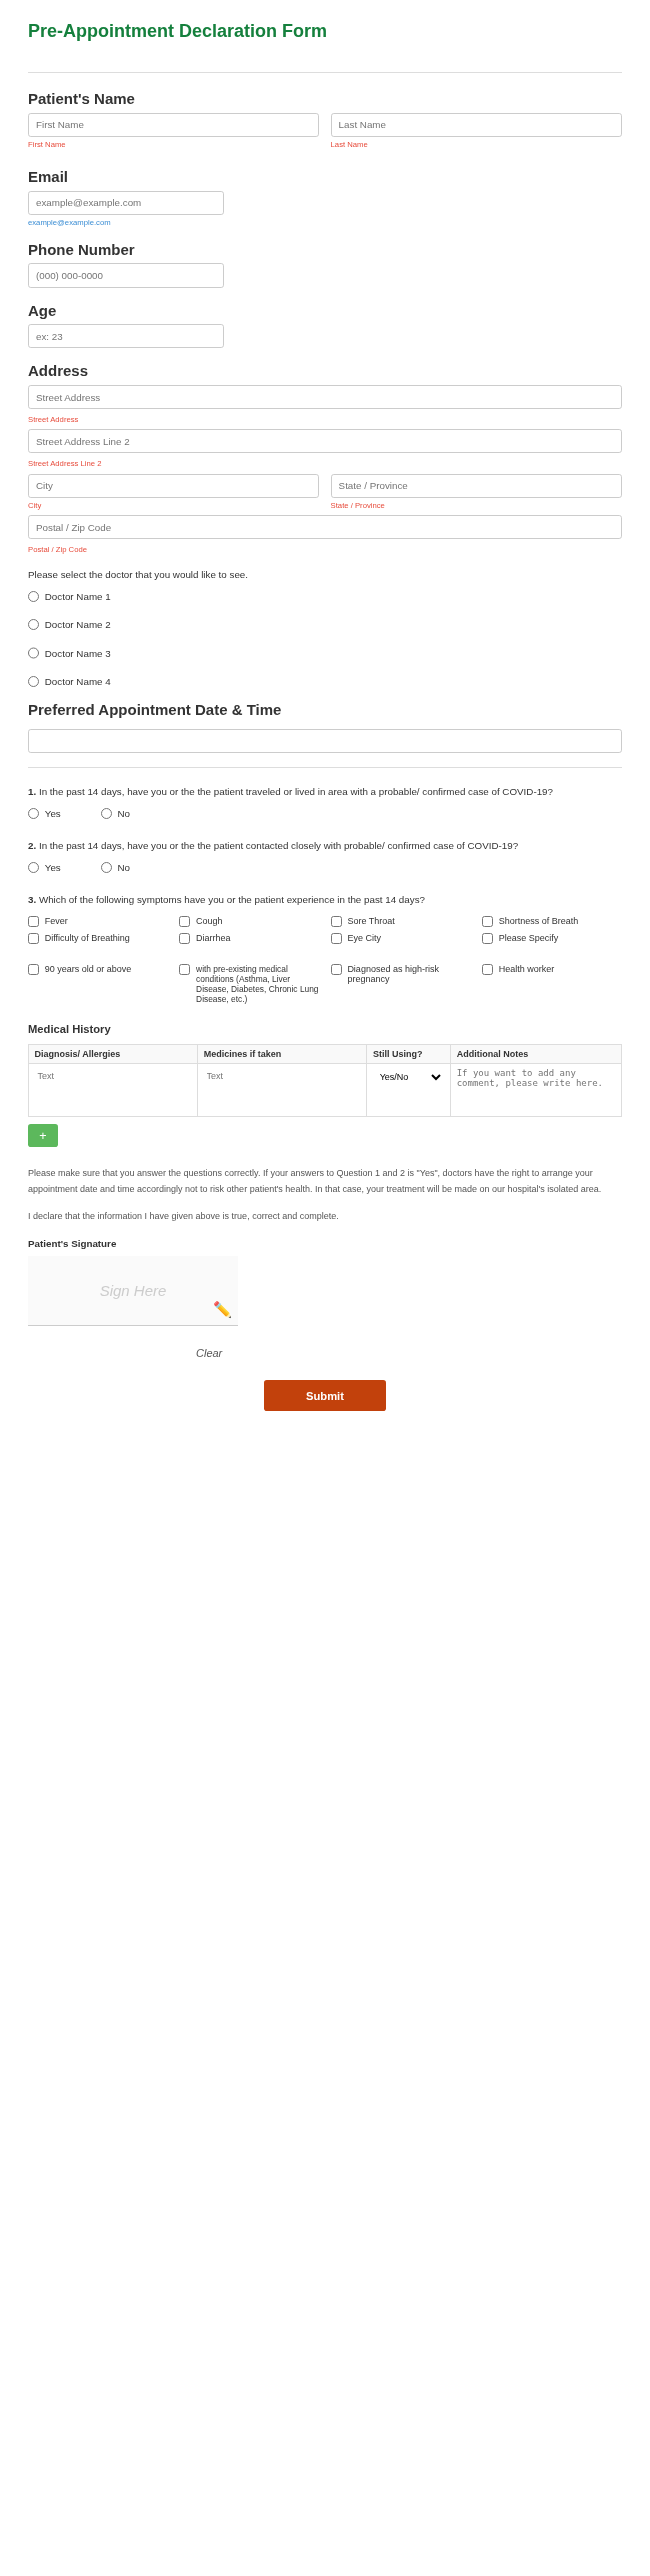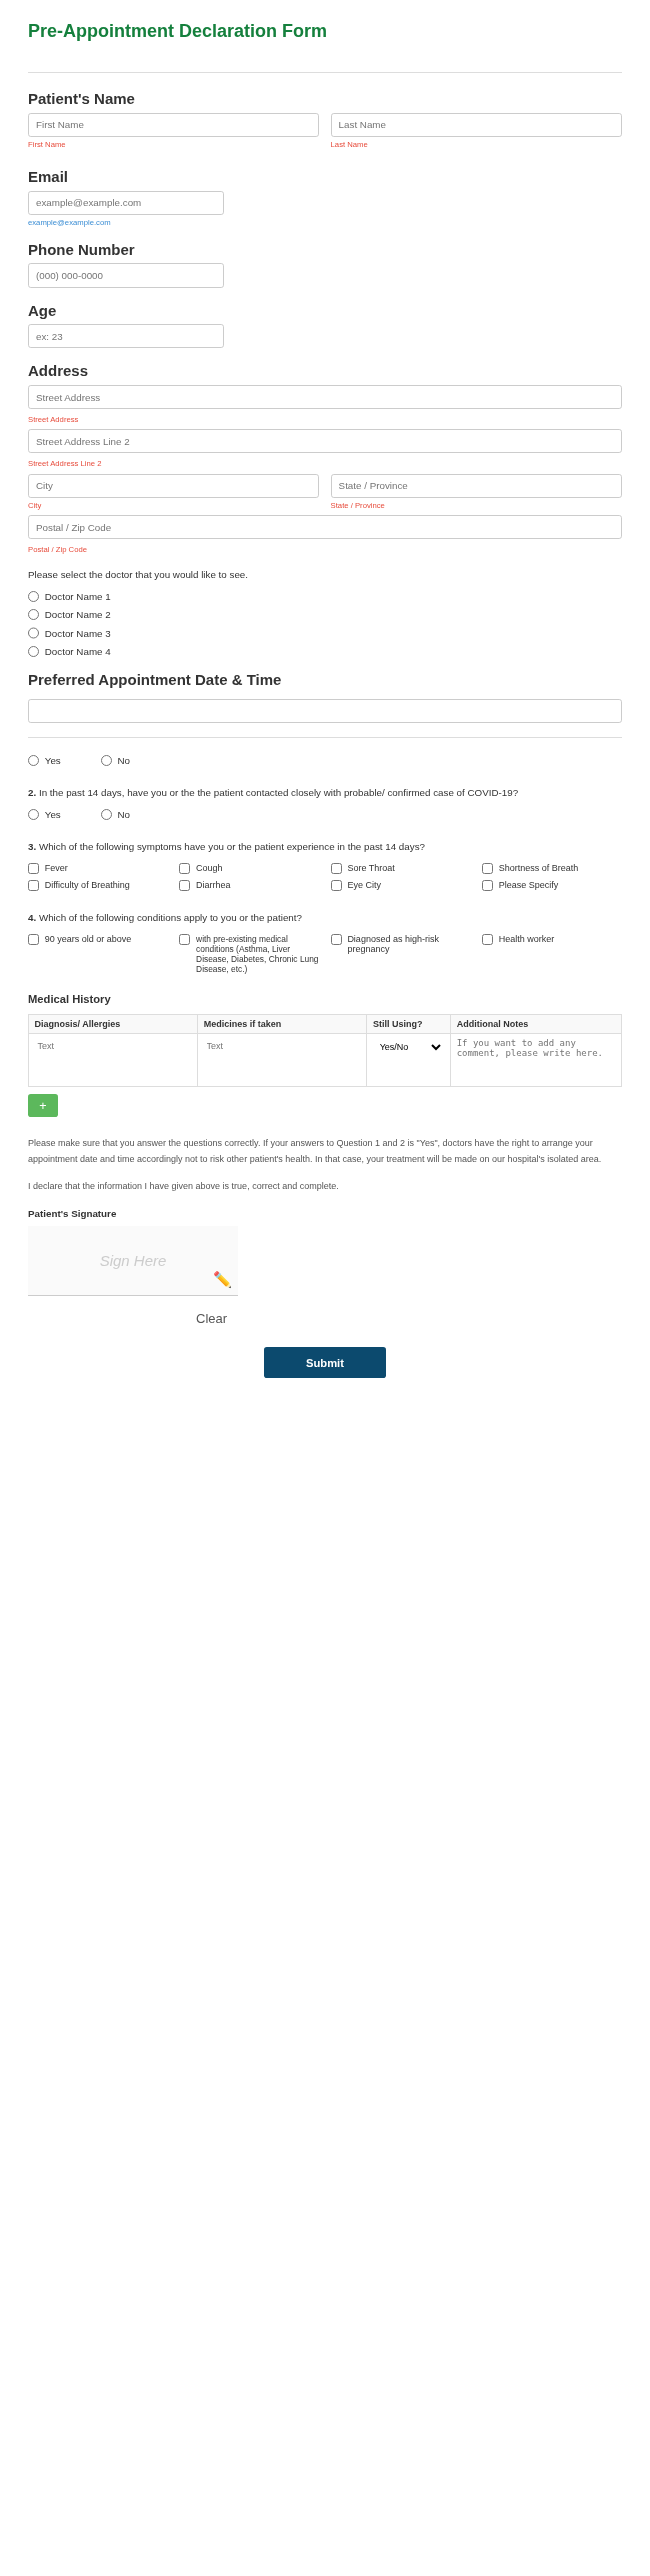--- a/index.html
+++ b/index.html
@@ -197,29 +197,30 @@
     .signature-box .sig-icon {
       position: absolute;
       bottom: 5.6px;
       right: 5.6px;
       font-size: 15.4px;
       color: #ccc;
     }
     .clear-btn {
       background: none;
       border: none;
-      font-size: 13px;
+      font-size: 11px;
       color: #555;
       cursor: pointer;
       margin-left: 168px;
-      margin-top: 15px;
+      margin-top: 21px;
       display: block;
+      font-style: italic;
     }
     .submit-btn {
-      background: #0c4a6e;
+      background: #c2410c;
       color: white;
       border: none;
       border-radius: 2.8px;
       padding: 9.8px 42px;
       font-size: 11.2px;
       font-weight: 600;
       cursor: pointer;
       display: block;
       margin: 21px auto 0;
       text-align: center;
@@ -291,21 +292,21 @@
       <input type="text" placeholder="State / Province" style="">
       <div class="field-hint">State / Province</div>
     </div>
   </div>
   <input type="text" style="margin-top: 5.6px; margin-bottom: 2.8px;" placeholder="Postal / Zip Code">
   <div class="field-hint">Postal / Zip Code</div>
 </div>
 
 <div class="form-group">
   <div class="question-label">Please select the doctor that you would like to see.</div>
-  <div class="radio-group" style="flex-direction:column; align-items:flex-start; gap:7px;">
+  <div class="radio-group" style="flex-direction:column; align-items:flex-start; gap:17px;">
     <label>
       <input type="radio" name="doctor" style="">
       <span>Doctor Name 1</span>
     </label>
     <label>
       <input type="radio" name="doctor" style="">
       <span>Doctor Name 2</span>
     </label>
     <label>
       <input type="radio" name="doctor" style="">
@@ -319,20 +320,24 @@
 </div>
 
 <div class="form-group">
   <span class="section-label">Preferred Appointment Date &amp; Time</span>
   <input type="text" class="preferred-date-input" placeholder="" style="">
 </div>
 
 <hr>
 
 <div class="question-block">
+  <div class="question-label">
+    <strong>1.</strong>
+    <span>In the past 14 days, have you or the the patient traveled or lived in area with a probable/ confirmed case of COVID-19?</span>
+  </div>
   <div class="radio-group">
     <label>
       <input type="radio" name="q1" style="">
       <span>Yes</span>
     </label>
     <label>
       <input type="radio" name="q1" style="">
       <span>No</span>
     </label>
   </div>
@@ -390,24 +395,20 @@
       <label for="eye_itch">Eye City</label>
     </div>
     <div class="checkbox-group">
       <input type="checkbox" id="specify" style="">
       <label for="specify">Please Specify</label>
     </div>
   </div>
 </div>
 
 <div class="question-block">
-  <div class="question-label">
-    <strong>4.</strong>
-    <span>Which of the following conditions apply to you or the patient?</span>
-  </div>
   <div class="checkbox-grid">
     <div class="checkbox-group">
       <input type="checkbox" id="sixty" style="">
       <label for="sixty">90 years old or above</label>
     </div>
     <div class="checkbox-group">
       <input type="checkbox" id="preexisting" style="">
       <label for="preexisting" style="font-size:8.4px;">with pre-existing medical conditions (Asthma, Liver Disease, Diabetes, Chronic Lung Disease, etc.)</label>
     </div>
     <div class="checkbox-group">

